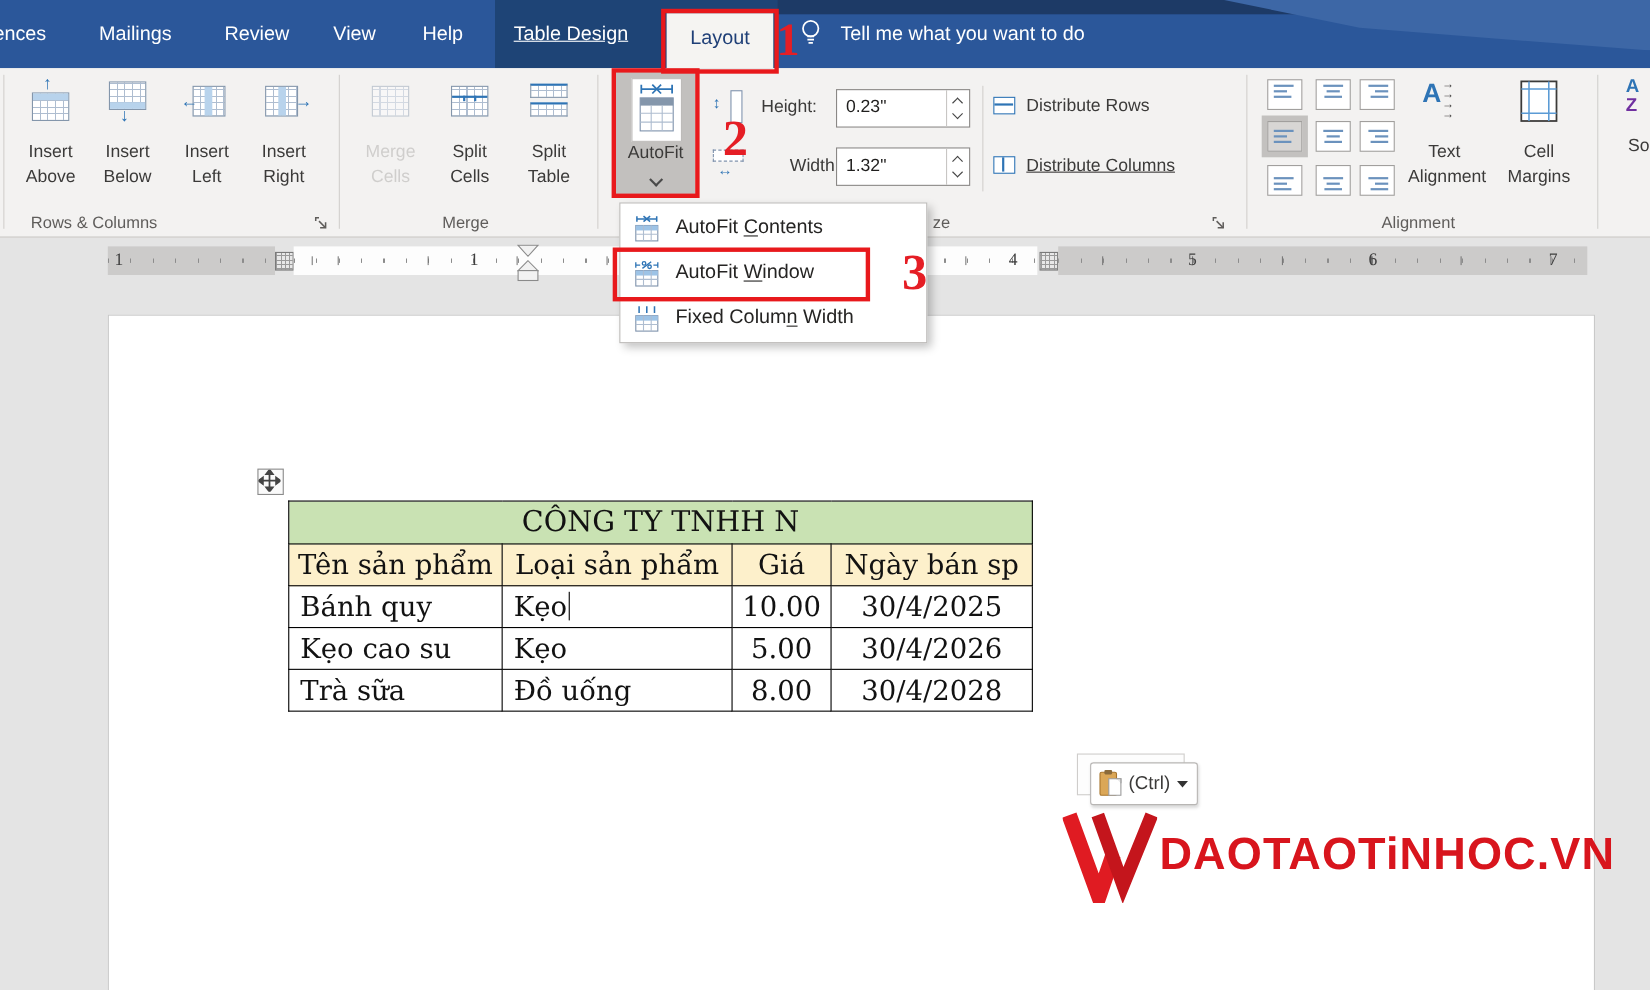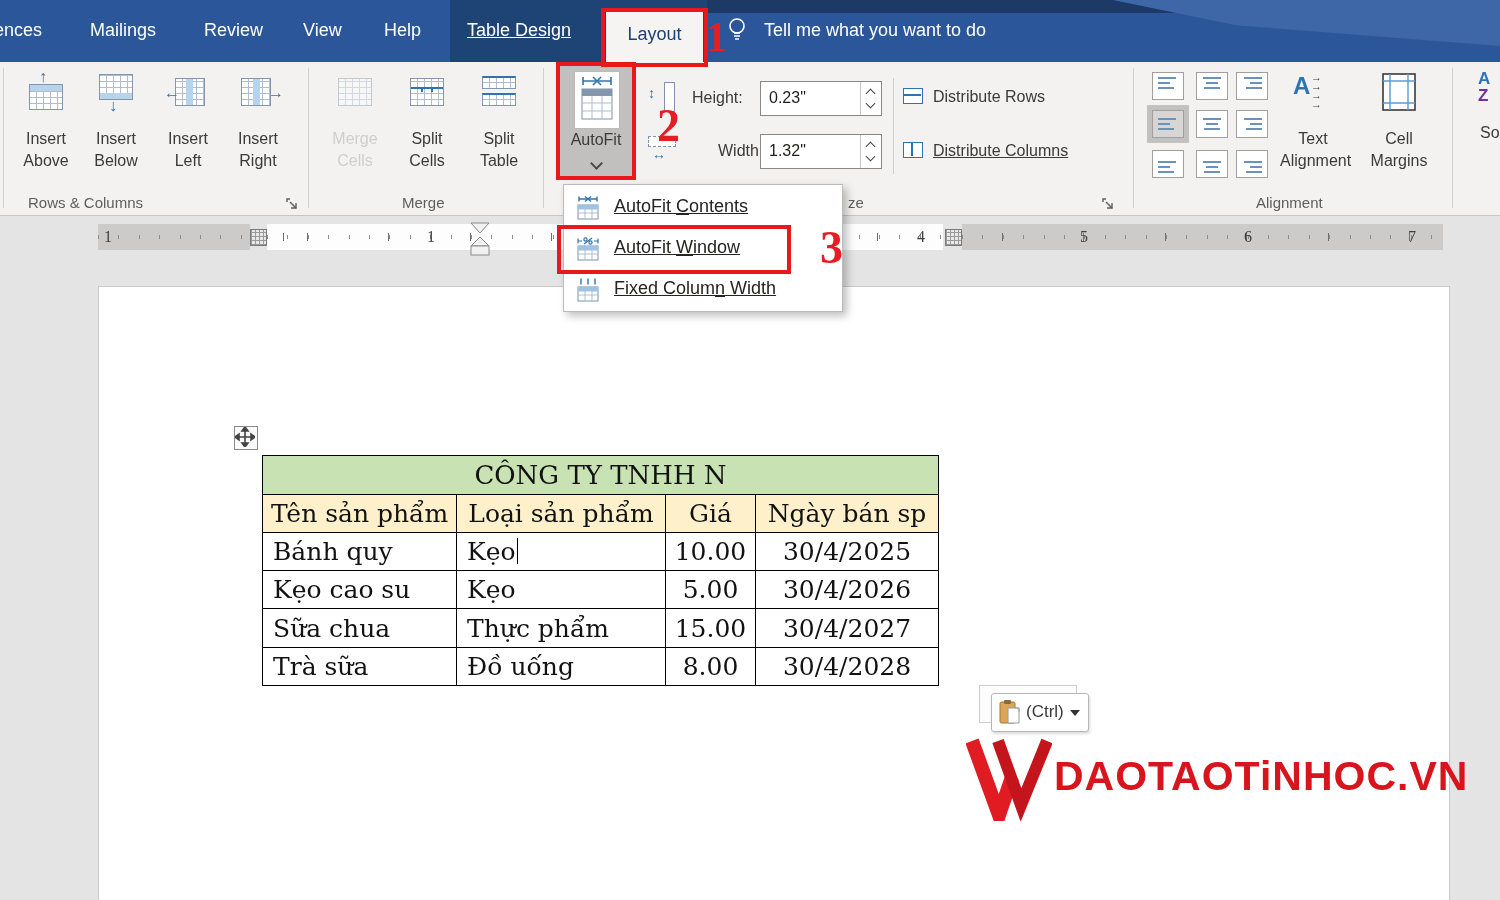--- a/index.html
+++ b/index.html
@@ -61,21 +61,21 @@
   .atile.sel{background:#d8d6d4;outline:5px solid #c3c1bf;}
   .jt{justify-content:flex-start;} .jm{justify-content:center;} .jb{justify-content:flex-end;}
   .at{align-items:flex-start;} .am{align-items:center;} .ab{align-items:flex-end;}
   .w18{width:18px;} .w12{width:12px;} .w16{width:16px;}
   .azico{position:absolute;font-weight:700;font-size:17px;line-height:17px;}
 
   
   #ddmenu{position:absolute;left:563px;top:184px;width:278px;height:126px;background:#fff;
           border:1px solid #bdbbb9;box-shadow:4px 4px 8px rgba(0,0,0,.25);z-index:40;}
   .dditem{position:absolute;left:0;width:100%;height:41px;font-size:18px;color:#252423;}
-  .dditem .txt{position:absolute;left:50px;top:9px;white-space:nowrap;text-decoration:underline;}
+  .dditem .txt{position:absolute;left:50px;top:9px;white-space:nowrap;}
   .dditem .u{text-decoration:underline;text-underline-offset:2px;}
   .dditem svg{position:absolute;left:12px;top:8px;}
 
   
   #ruler{position:absolute;left:0;top:224px;width:1500px;height:26px;}
   .rseg{position:absolute;top:0;height:26px;}
   .rgray{background:#cccbca;} .rwhite{background:#fdfdfd;}
   .ticks{position:absolute;left:0;right:0;top:11px;height:4px;
          background:repeating-linear-gradient(90deg,#8c8c8c 0 1px,transparent 1px 20.4px);}
   .ticks2{position:absolute;left:0;right:0;top:9px;height:8px;
@@ -412,26 +412,20 @@
       <td><span>Kẹo</span><span class="caret"></span></td>
       <td class="num">10.00</td>
       <td class="date">30/4/2025</td>
     </tr>
     <tr style="height:38px;">
       <td>Kẹo cao su</td>
       <td>Kẹo</td>
       <td class="num">5.00</td>
       <td class="date">30/4/2026</td>
     </tr>
-    <tr style="height:39px;">
-      <td>Sữa chua</td>
-      <td>Thực phẩm</td>
-      <td class="num">15.00</td>
-      <td class="date">30/4/2027</td>
-    </tr>
     <tr style="height:38px;">
       <td>Trà sữa</td>
       <td>Đồ uống</td>
       <td class="num">8.00</td>
       <td class="date">30/4/2028</td>
     </tr>
   </tbody>
     </table>
 
   <div id="pasteback"></div>

